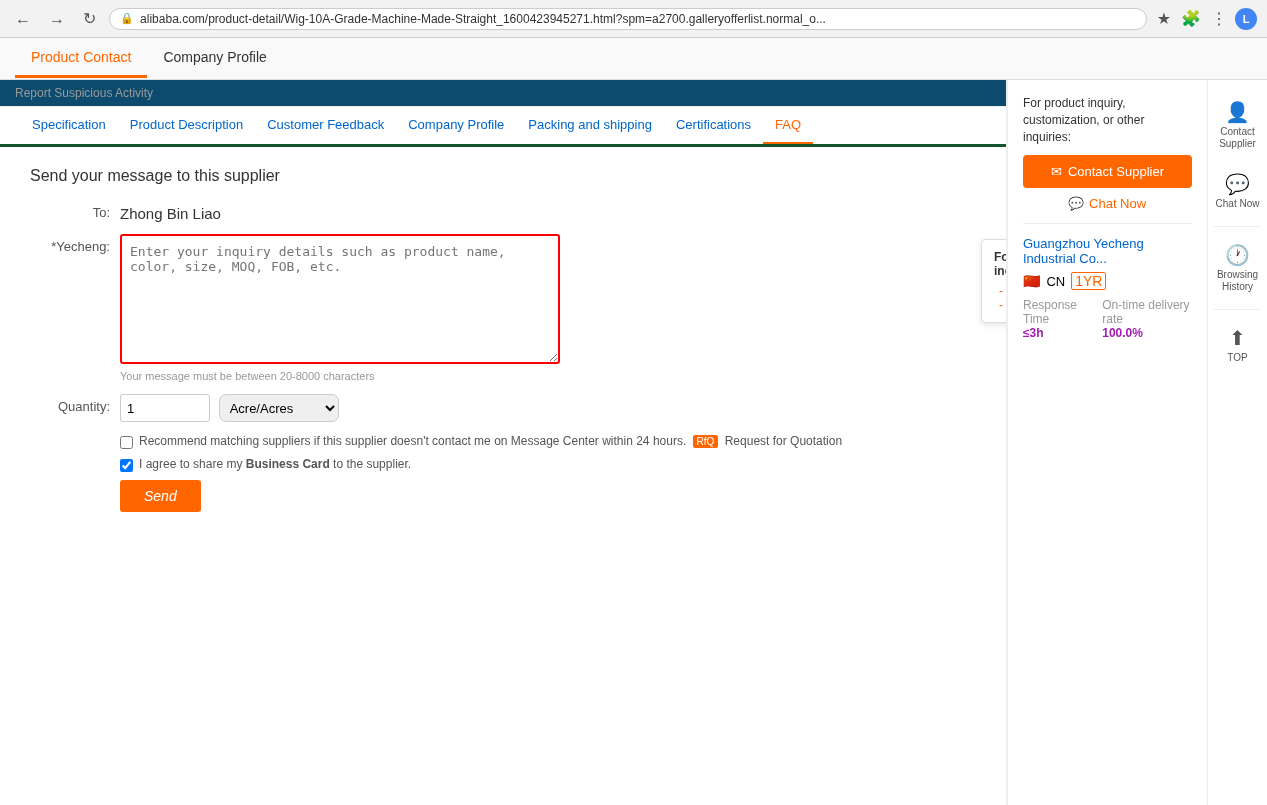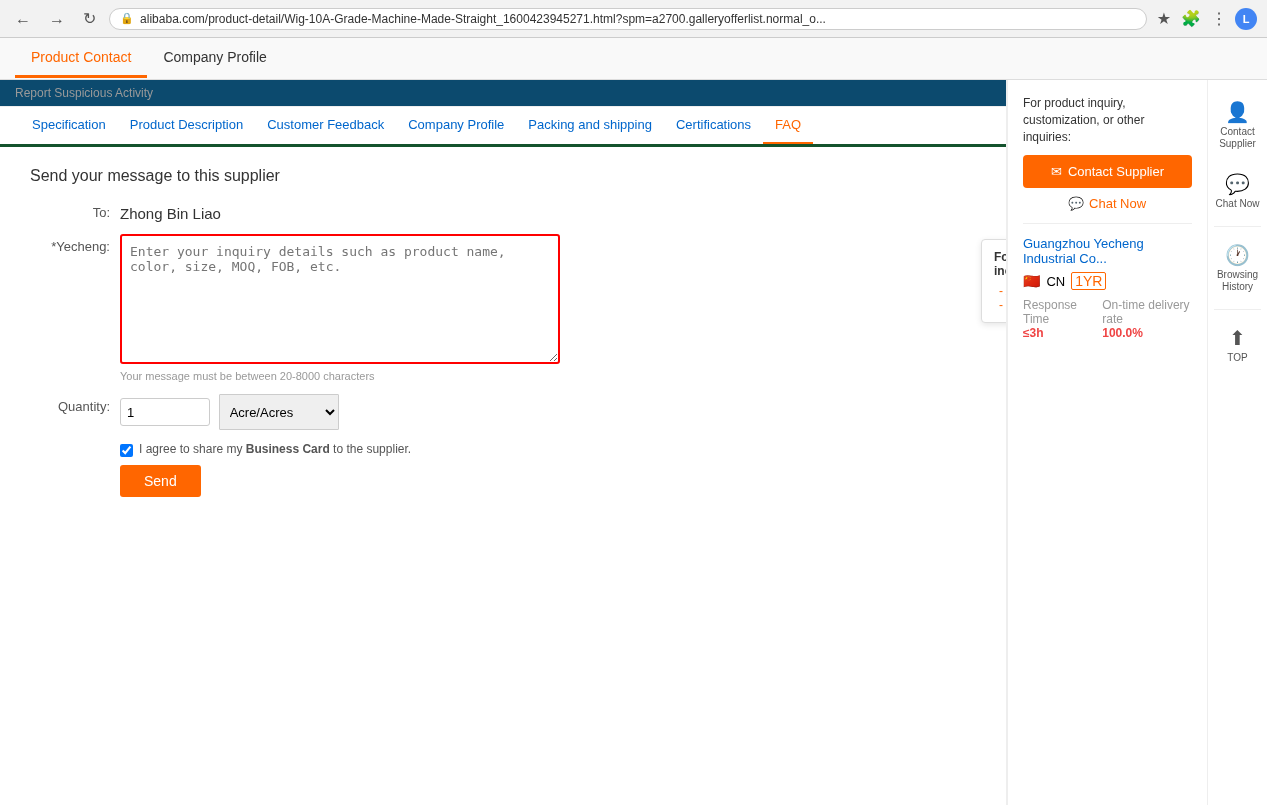--- a/index.html
+++ b/index.html
@@ -141,36 +141,36 @@
       box-shadow: 0 2px 6px rgba(0,0,0,0.1);
     }
     .hint-title { font-weight: bold; margin-bottom: 6px; }
     .hint-item { color: #ff6600; margin-left: 5px; }
     .char-limit-note { font-size: 11px; color: #999; margin-top: 3px; }
     .quantity-input {
       width: 90px; height: 28px; border: 1px solid #ccc;
       border-radius: 3px; padding: 4px 6px; font-size: 13px;
     }
     .unit-select {
-      height: 36px; border: 1px solid #ccc; border-radius: 1px;
+      height: 28px; border: 1px solid #ccc; border-radius: 7px;
       margin-left: 5px; padding: 0 6px; font-size: 13px; min-width: 120px;
     }
 
     .checkbox-row { display: flex; align-items: flex-start; margin-bottom: 8px; padding-left: 90px; }
     .checkbox-row input[type=checkbox] { margin-right: 6px; margin-top: 2px; }
     .checkbox-label { font-size: 12px; color: #555; }
     .rfc-badge {
       background: #ff6600; color: white; font-size: 10px;
       border-radius: 2px; padding: 1px 4px; margin: 0 3px;
     }
 
     .send-btn {
       background: #ff6600; color: white; border: none;
       padding: 8px 24px; border-radius: 3px; font-size: 14px;
-      cursor: pointer; margin-left: 90px;
+      cursor: pointer; margin-left: 90px; font-style: italic;
     }
 
     
     .sidebar-right {
       width: 200px;
       background: white;
       padding: 15px;
       border-left: 1px solid #eee;
       overflow-y: auto;
     }
@@ -190,21 +190,21 @@
     .divider { border: none; border-top: 1px solid #eee; margin: 12px 0; }
 
     .supplier-name { color: #0066cc; font-size: 13px; margin-bottom: 6px; font-weight: normal; }
     .supplier-meta { display: flex; align-items: center; gap: 6px; margin-bottom: 8px; }
     .flag { font-size: 14px; }
     .supplier-yr { color: #ff6600; font-size: 14px; border: 1px solid #ff6600; border-radius: 2px; padding: 0 3px; }
 
     .stats-row { display: flex; gap: 12px; }
     .stat-item { font-size: 12px; }
     .stat-label { color: #999; }
-    .stat-value { color: #ef4444; font-weight: bold; }
+    .stat-value { color: #a21caf; font-weight: bold; }
 
     
     .right-panel {
       width: 60px;
       background: white;
       border-left: 1px solid #eee;
       display: flex;
       flex-direction: column;
       align-items: center;
       padding-top: 10px;
@@ -298,20 +298,28 @@
             <div class="form-label">Quantity:</div>
             <div>
               <input type="text" class="quantity-input" value="1" style="">
               <select class="unit-select">
                 <option>Acre/Acres</option>
               </select>
             </div>
           </div>
 
           
+          <div class="checkbox-row">
+            <input type="checkbox" style="">
+            <span class="checkbox-label">
+              Recommend matching suppliers if this supplier doesn't contact me on Message Center within 24 hours.
+              <span class="rfc-badge">RfQ</span>
+              Request for Quotation
+            </span>
+          </div>
 
           
           <div class="checkbox-row">
             <input type="checkbox" checked="" style="">
             <span class="checkbox-label">
               I agree to share my <strong>Business Card</strong> to the supplier.
             </span>
           </div>
 
           

